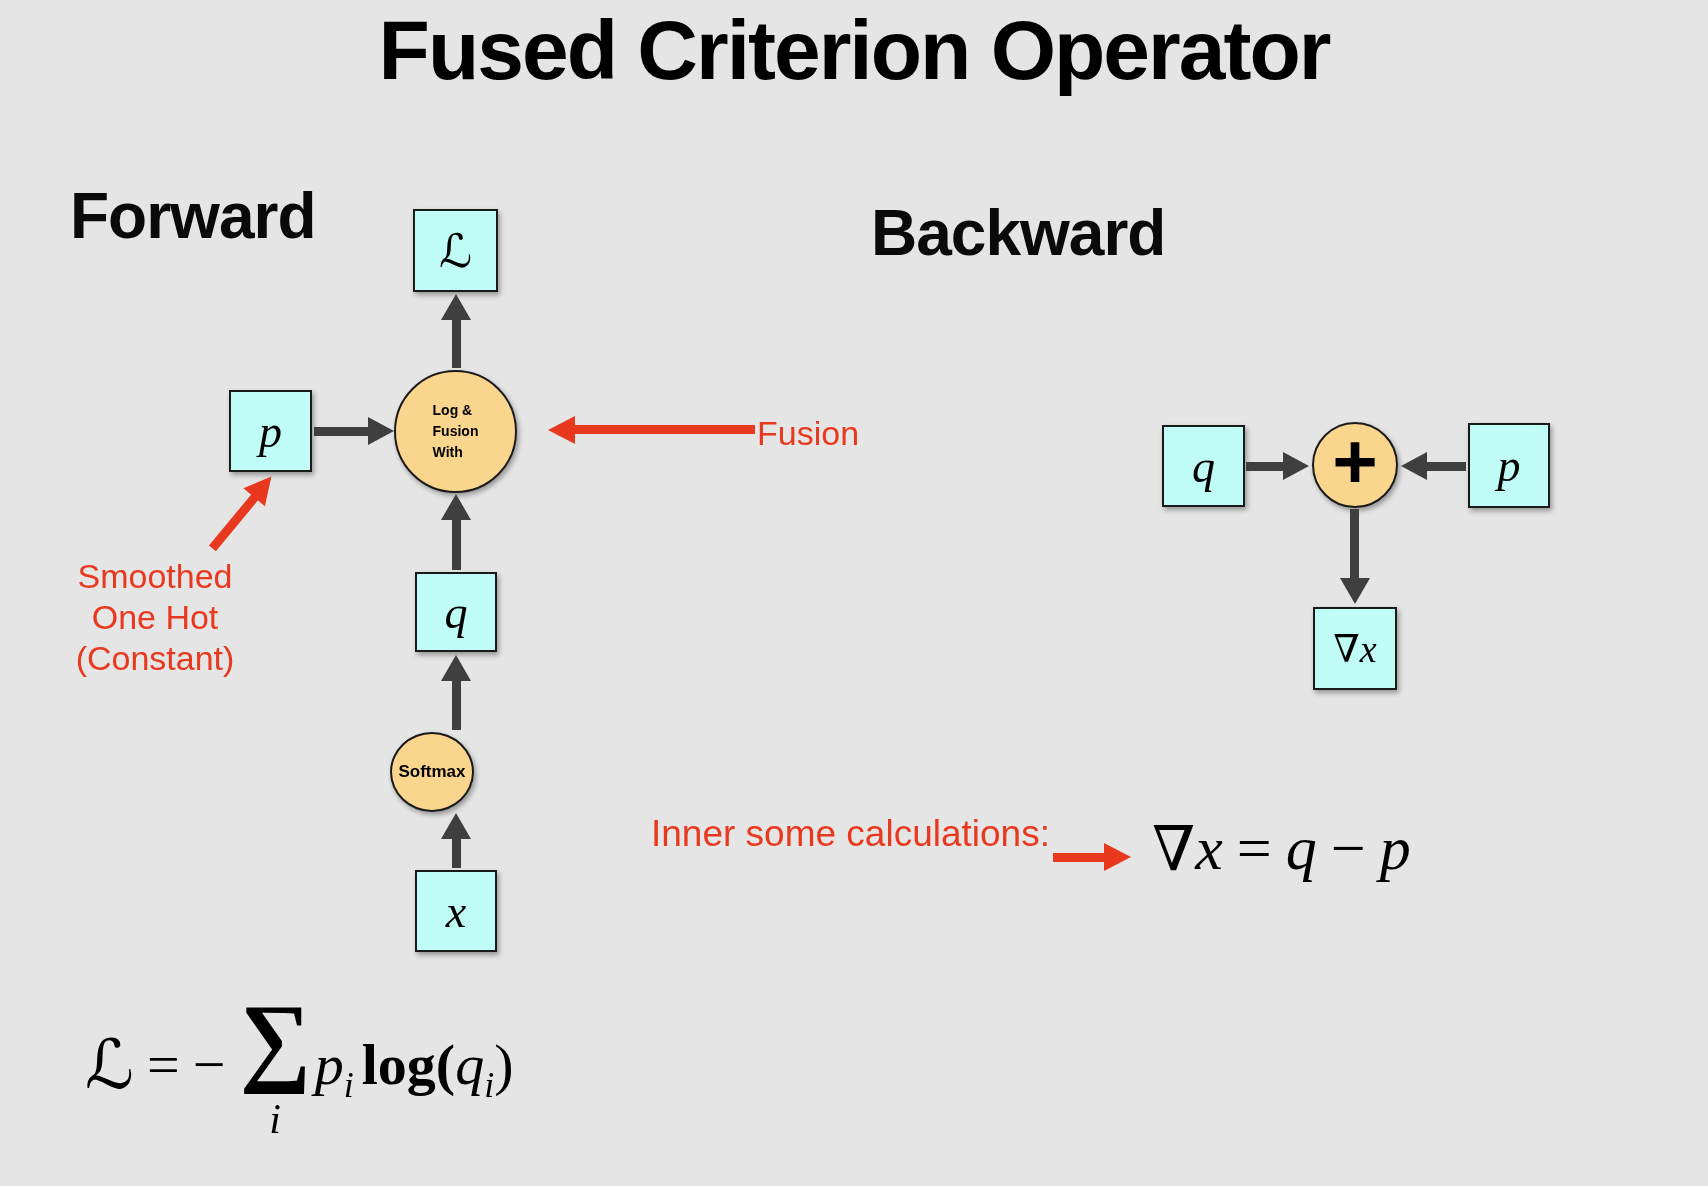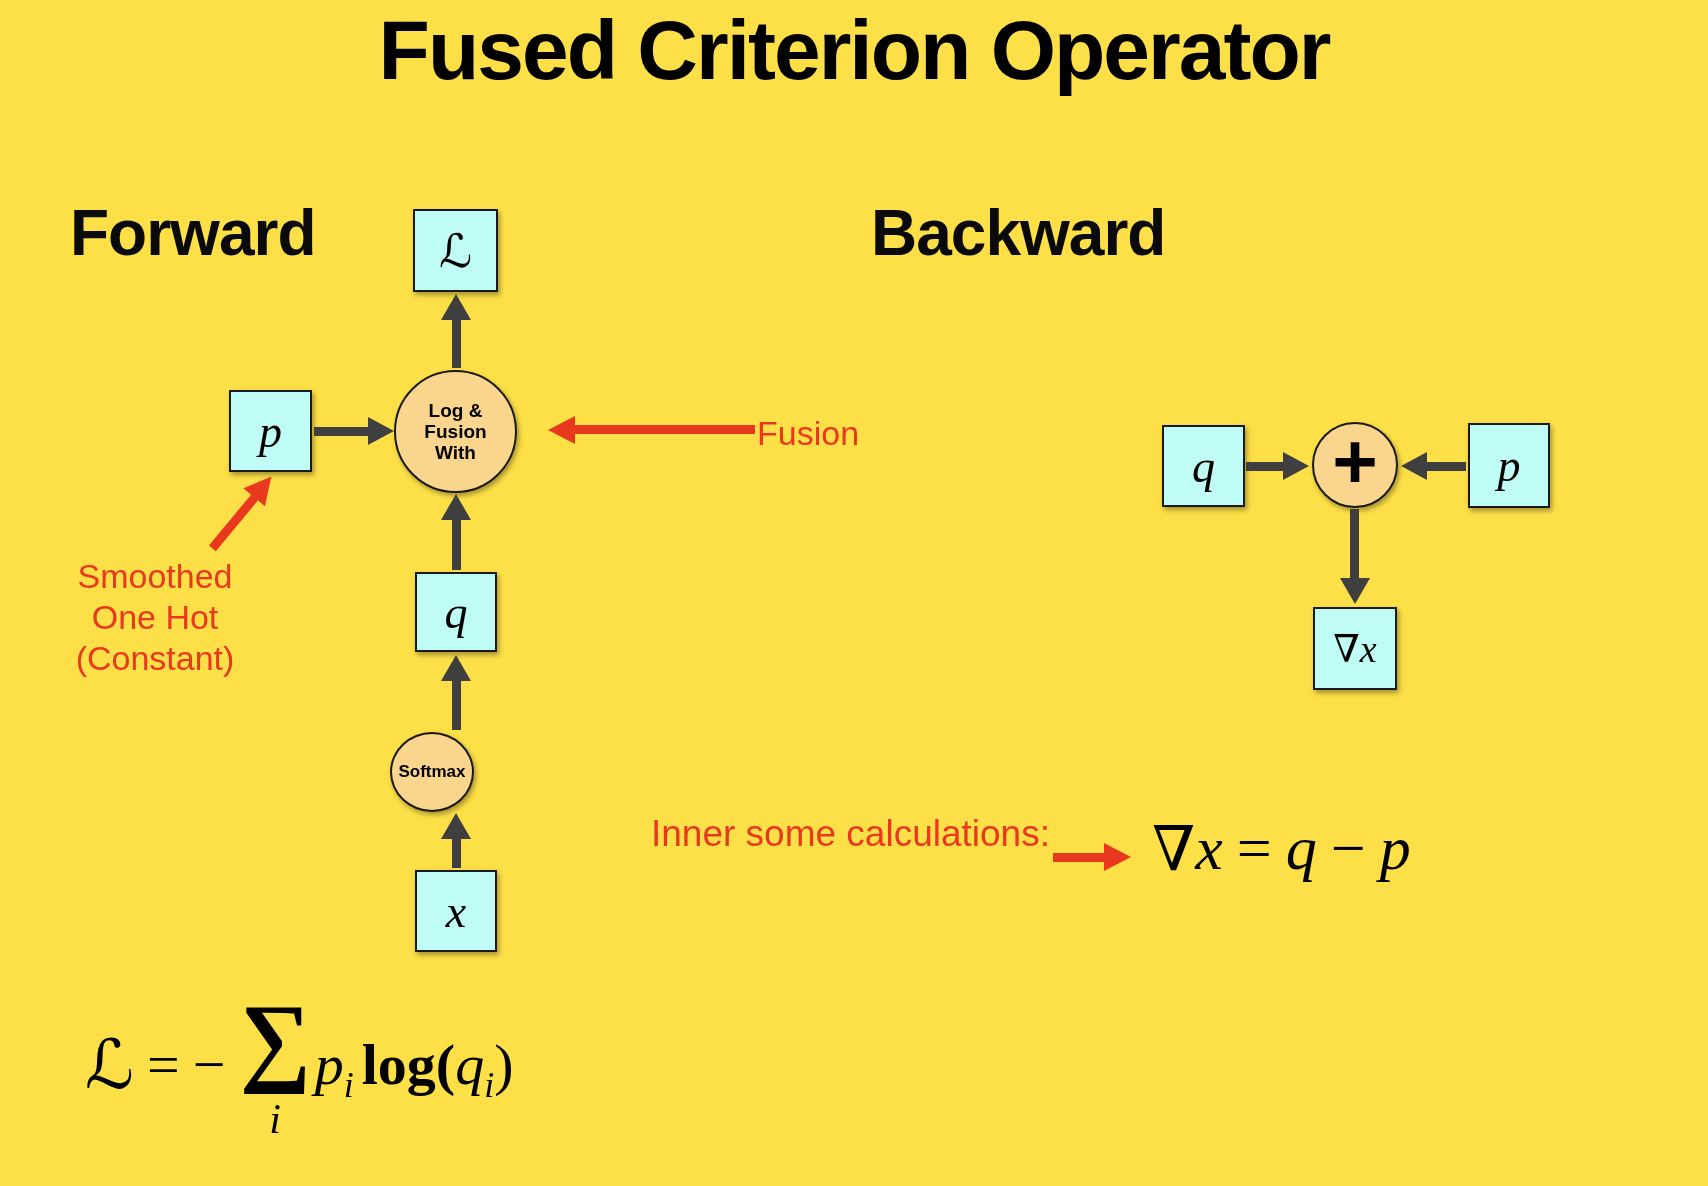--- a/index.html
+++ b/index.html
@@ -1,31 +1,31 @@
 <!DOCTYPE html>
 <html><head>
 <meta charset="utf-8">
 <style>
   html,body{margin:0;padding:0;background:#ffffff;}
-  #slide{position:relative;width:1708px;height:1186px;background:#fde047;overflow:hidden;
+  #slide{position:relative;width:1708px;height:1186px;background:#e5e5e5;overflow:hidden;
          font-family:"Liberation Sans",sans-serif;}
 
   .title{position:absolute;left:0;top:2px;width:100%;text-align:center;
          font-size:84px;font-weight:bold;color:#000;letter-spacing:-2px;}
 
   .heading{position:absolute;font-size:64px;font-weight:bold;color:#0a0a0a;letter-spacing:-1px;}
 
   
   .node{position:absolute;display:flex;align-items:center;justify-content:center;
         background:#BEFCF5;border:2px solid #1a1a1a;box-sizing:border-box;
         box-shadow:2px 3px 5px rgba(0,0,0,0.35);}
   .op{border-radius:50%;background:#FAD58D;}
   .mathvar{font-family:"Liberation Serif","DejaVu Serif",serif;font-style:italic;font-size:46px;color:#000;}
   .scriptL{font-family:"DejaVu Serif","DejaVu Sans",serif;font-style:italic;font-size:46px;color:#000;}
-  .op-label{font-size:19px;font-weight:bold;color:#000;text-align:center;line-height:21px;}
+  .op-label{font-size:14px;font-weight:bold;color:#000;line-height:21px;}
   .softmax-label{font-size:17px;font-weight:bold;color:#000;}
   .plus-label{font-size:78px;font-weight:bold;color:#000;line-height:60px;padding-bottom:8px;}
   .grad-label{font-family:"Liberation Serif","DejaVu Serif",serif;font-size:38px;color:#000;}
 
   
   .shaft-v{position:absolute;width:9px;background:#3f3f3f;}
   .shaft-h{position:absolute;height:9px;background:#3f3f3f;}
   .head{position:absolute;width:0;height:0;}
   .head-up{border-left:15px solid transparent;border-right:15px solid transparent;border-bottom:26px solid #3f3f3f;}
   .head-down{border-left:15px solid transparent;border-right:15px solid transparent;border-top:26px solid #3f3f3f;}
@@ -61,21 +61,21 @@
   .sum-idx{font-style:italic;font-size:42px;line-height:42px;margin-top:6px;}
   sub.msub{font-size:0.62em;font-style:italic;vertical-align:-0.35em;line-height:0;}
 </style>
 </head>
 <body>
 
 <div id="slide">
 
   <div class="title">Fused Criterion Operator</div>
 
-  <div class="heading" style="left:70px;top:196px;">Forward</div>
+  <div class="heading" style="left:70px;top:179px;">Forward</div>
   <div class="heading" style="left:871px;top:196px;">Backward</div>
 
   <div class="node" style="left:413px;top:209px;width:85px;height:83px;">
     <span class="scriptL">ℒ</span>
   </div>
 
   <div>
     <div class="head head-up" style="left:441px;top:294px;"></div>
     <div class="shaft-v" style="left:452px;top:318px;height:50px;"></div>
   </div>

